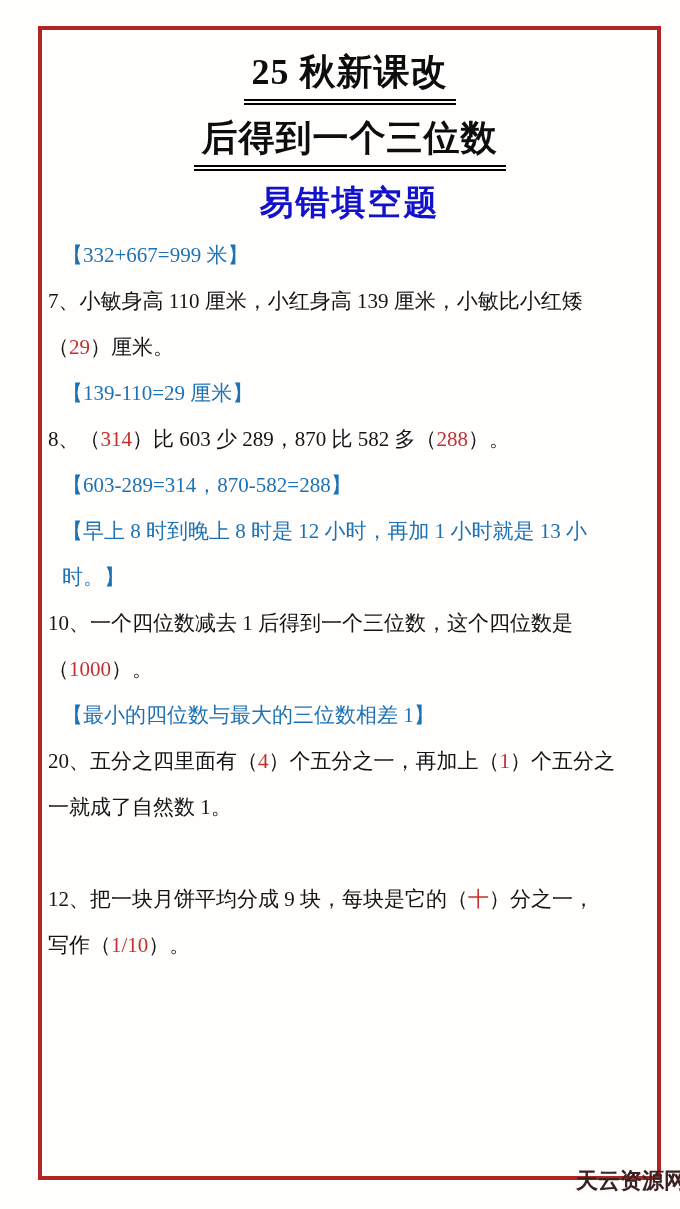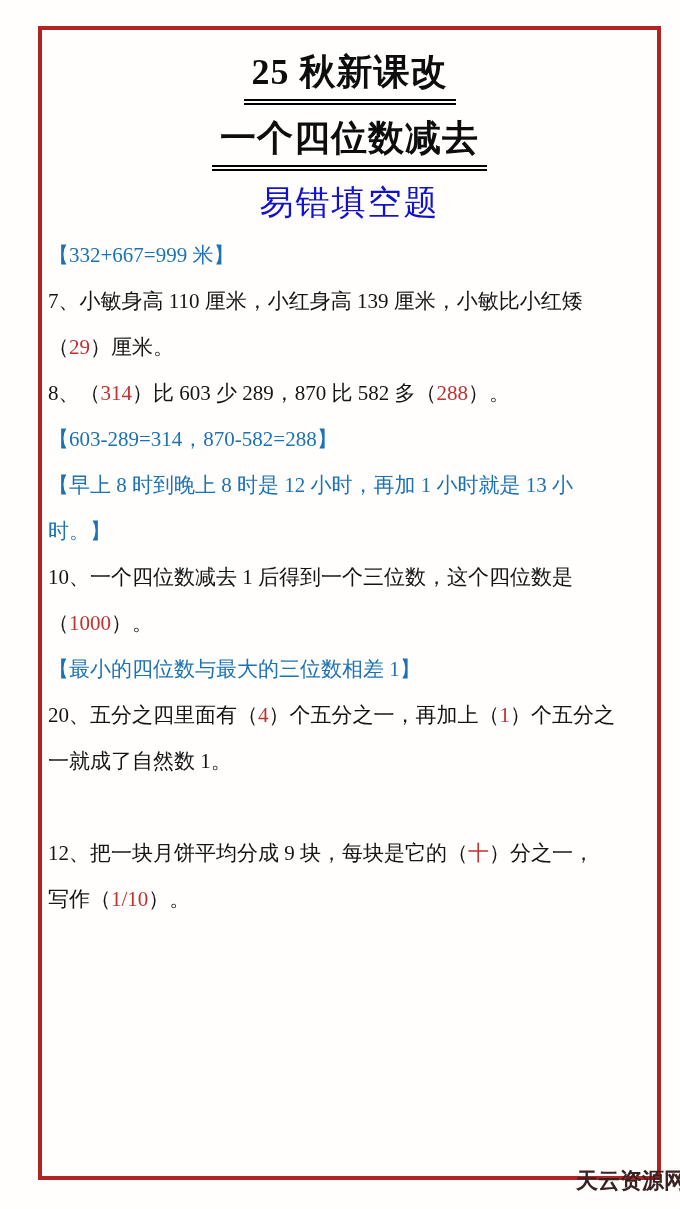--- a/index.html
+++ b/index.html
@@ -36,65 +36,66 @@
     font-weight: bold;
     color: #0d0d0d;
     border-bottom: 6px double #000;
     padding: 0 8px 2px 8px;
     letter-spacing: 1px;
   }
   .subtitle-line { margin-top: 4px; }
   .subtitle-line .s {
     display: inline-block;
     font-size: 34px;
-    font-weight: normal;
+    font-weight: bold;
     color: var(--subtitle-blue);
     letter-spacing: 2px;
   }
   .questions {
     margin-top: 6px;
     font-size: 21px;
     line-height: 46px;
     color: #141414;
   }
   .q-body, .q-explain {
     margin: 0;
     white-space: pre-wrap;
   }
   .q-body.gap-top { margin-top: 46px; }
   .red { color: var(--answer-red); }
-  .q-explain { color: var(--explanation-blue); }
+  .q-explain { color: var(--explanation-blue); margin-left: 14px; }
   .watermark {
     position: absolute;
     left: 576px; top: 1166px;
     font-size: 22px;
     font-weight: bold;
     color: var(--watermark-red);
     white-space: nowrap;
   }
 </style>
 </head>
 <body>
 
 <div class="frame">
   <div class="titles">
     <div class="title-line">
       <span class="u">25 秋新课改</span>
     </div>
     <div class="title-line">
-      <span class="u">一个四位数减去</span>
+      <span class="u">后得到一个三位数</span>
     </div>
     <div class="subtitle-line">
       <span class="s">易错填空题</span>
     </div>
   </div>
   <div class="questions">
       <p class="q-explain">【332+667=999 米】</p>
       <p class="q-body"><span class="">7、小敏身高 110 厘米，小红身高 139 厘米，小敏比小红矮
 （</span><span class="red">29</span><span class="">）厘米。</span></p>
+      <p class="q-explain">【139-110=29 厘米】</p>
       <p class="q-body"><span class="">8、（</span><span class="red">314</span><span class="">）比 603 少 289，870 比 582 多（</span><span class="red">288</span><span class="">）。</span></p>
       <p class="q-explain">【603-289=314，870-582=288】</p>
       <p class="q-explain">【早上 8 时到晚上 8 时是 12 小时，再加 1 小时就是 13 小
 时。】</p>
       <p class="q-body"><span class="">10、一个四位数减去 1 后得到一个三位数，这个四位数是
 （</span><span class="red">1000</span><span class="">）。</span></p>
       <p class="q-explain">【最小的四位数与最大的三位数相差 1】</p>
       <p class="q-body"><span class="">20、五分之四里面有（</span><span class="red">4</span><span class="">）个五分之一，再加上（</span><span class="red">1</span><span class="">）个五分之
 一就成了自然数 1。</span></p>
       <p class="q-body gap-top"><span class="">12、把一块月饼平均分成 9 块，每块是它的（</span><span class="red">十</span><span class="">）分之一，

